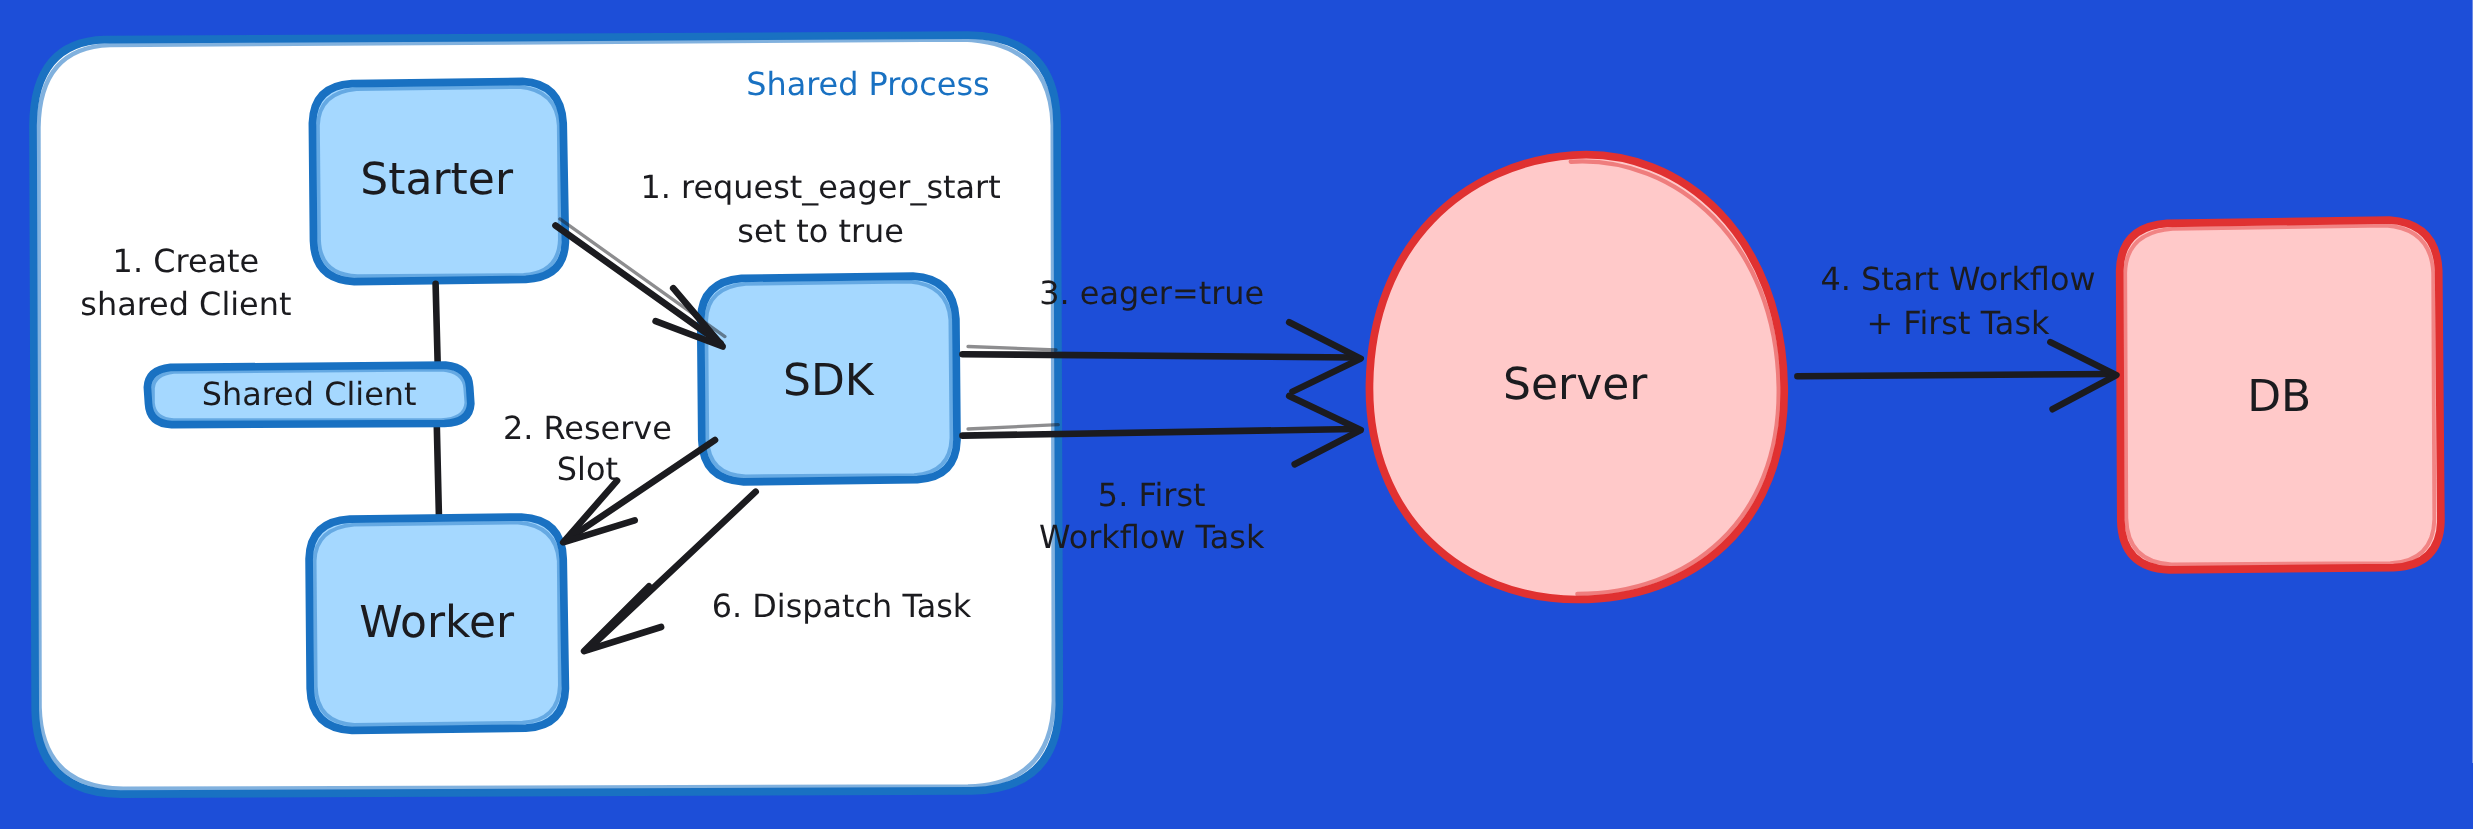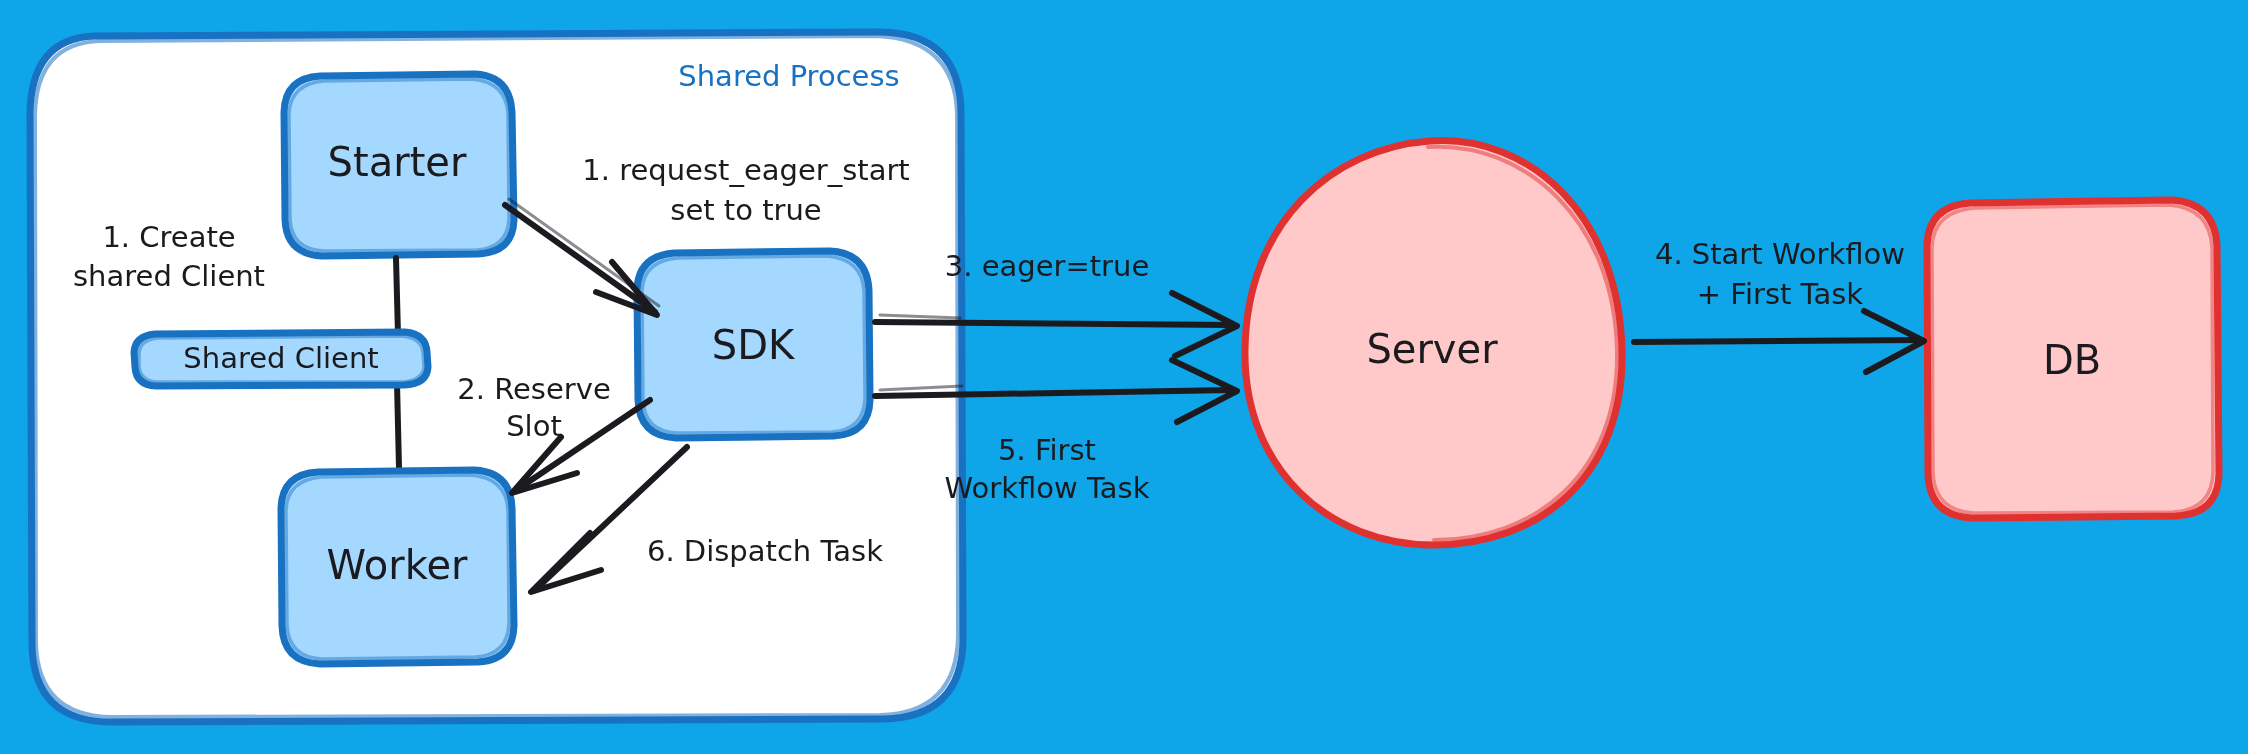--- a/index.html
+++ b/index.html
@@ -10,21 +10,21 @@
   body {
     width: 2248px;
     height: 754px;
     font-family: "DejaVu Sans", sans-serif;
     overflow: hidden;
   }
   #diagram-root {
     position: relative;
     width: 2248px;
     height: 754px;
-    background: #0ea5e9;
+    background: #1d4ed8;
   }
   #diagram-svg {
     position: absolute;
     left: 0;
     top: 0;
     width: 2248px;
     height: 754px;
   }
   .node-label,
   .edge-label,

